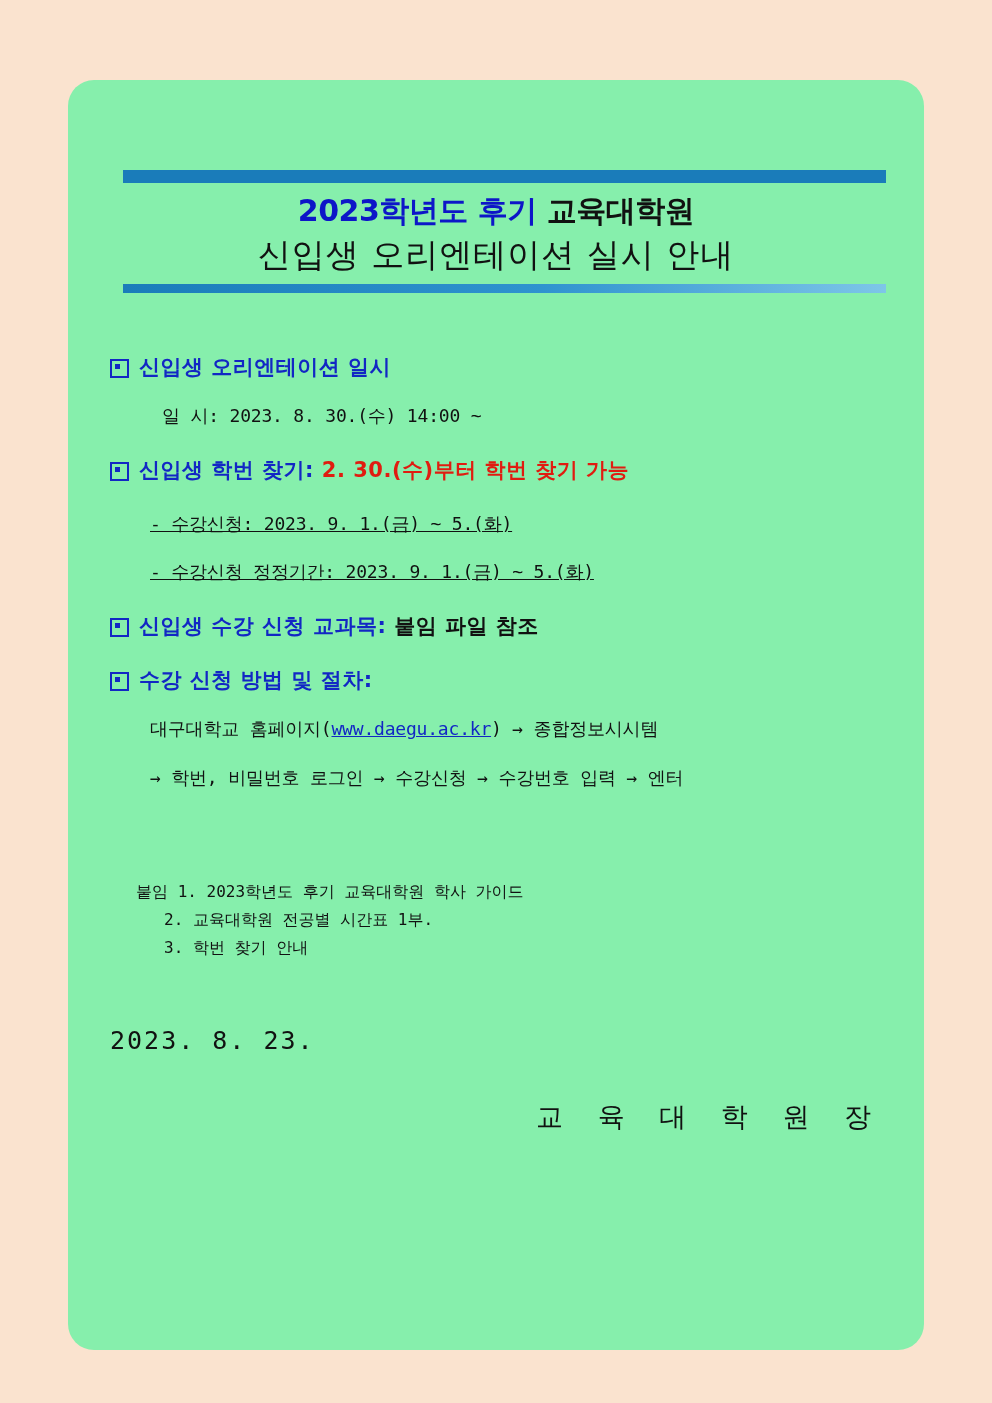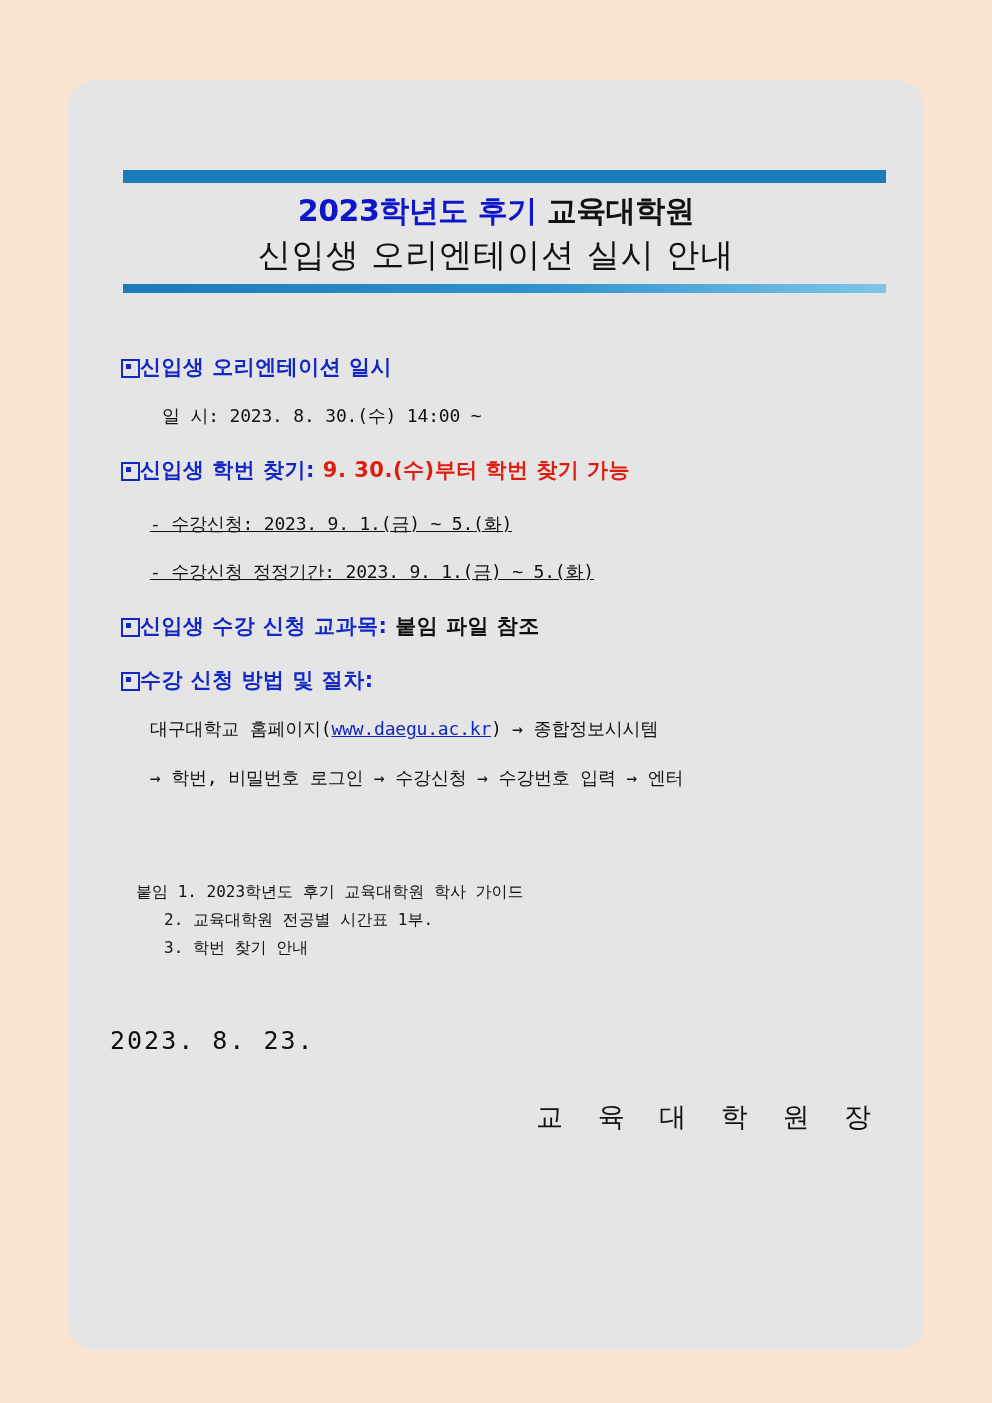--- a/index.html
+++ b/index.html
@@ -12,21 +12,21 @@
     background: #fae3cf;
     font-family: "DejaVu Sans", sans-serif;
     overflow: hidden;
   }
   .page {
     position: absolute;
     left: 68px;
     top: 80px;
     width: 856px;
     height: 1270px;
-    background: #e5e5e5;
+    background: #86efac;
     border-radius: 26px;
   }
   .doc {
     position: absolute;
     left: 0;
     top: 0;
     width: 856px;
     height: 1270px;
     padding: 0;
   }
@@ -75,22 +75,21 @@
     padding: 0 40px 0 42px;
     font-size: 19px;
     color: #111;
   }
   .item {
     margin-bottom: 26px;
   }
   .item-head {
     display: flex;
     align-items: flex-start;
-    gap: 0;
-    margin-left: 11px;
+    gap: 10px;
   }
   .sq {
     display: inline-block;
     width: 15px;
     height: 15px;
     border: 2px solid #1227c4;
     position: relative;
     margin-top: 6px;
     flex: 0 0 auto;
   }
@@ -190,21 +189,21 @@
           <span class="sq"></span>
           <span class="head-text">신입생 오리엔테이션 일시</span>
         </div>
         <div class="sub">일 시: 2023. 8. 30.(수) 14:00 ~</div>
       </div>
 
       <div class="item">
         <div class="item-head">
           <span class="sq"></span>
           <span class="head-text">
-            <span>신입생 학번 찾기: </span><span class="red">9. 30.(수)부터 학번 찾기 가능</span>
+            <span>신입생 학번 찾기: </span><span class="red">2. 30.(수)부터 학번 찾기 가능</span>
           </span>
         </div>
       </div>
 
       <div class="item">
         <div class="sub tight">
           <span class="u">- 수강신청: 2023. 9. 1.(금) ~ 5.(화)</span>
         </div>
         <div class="sub tight">
           <span class="u">- 수강신청 정정기간: 2023. 9. 1.(금) ~ 5.(화)</span>

